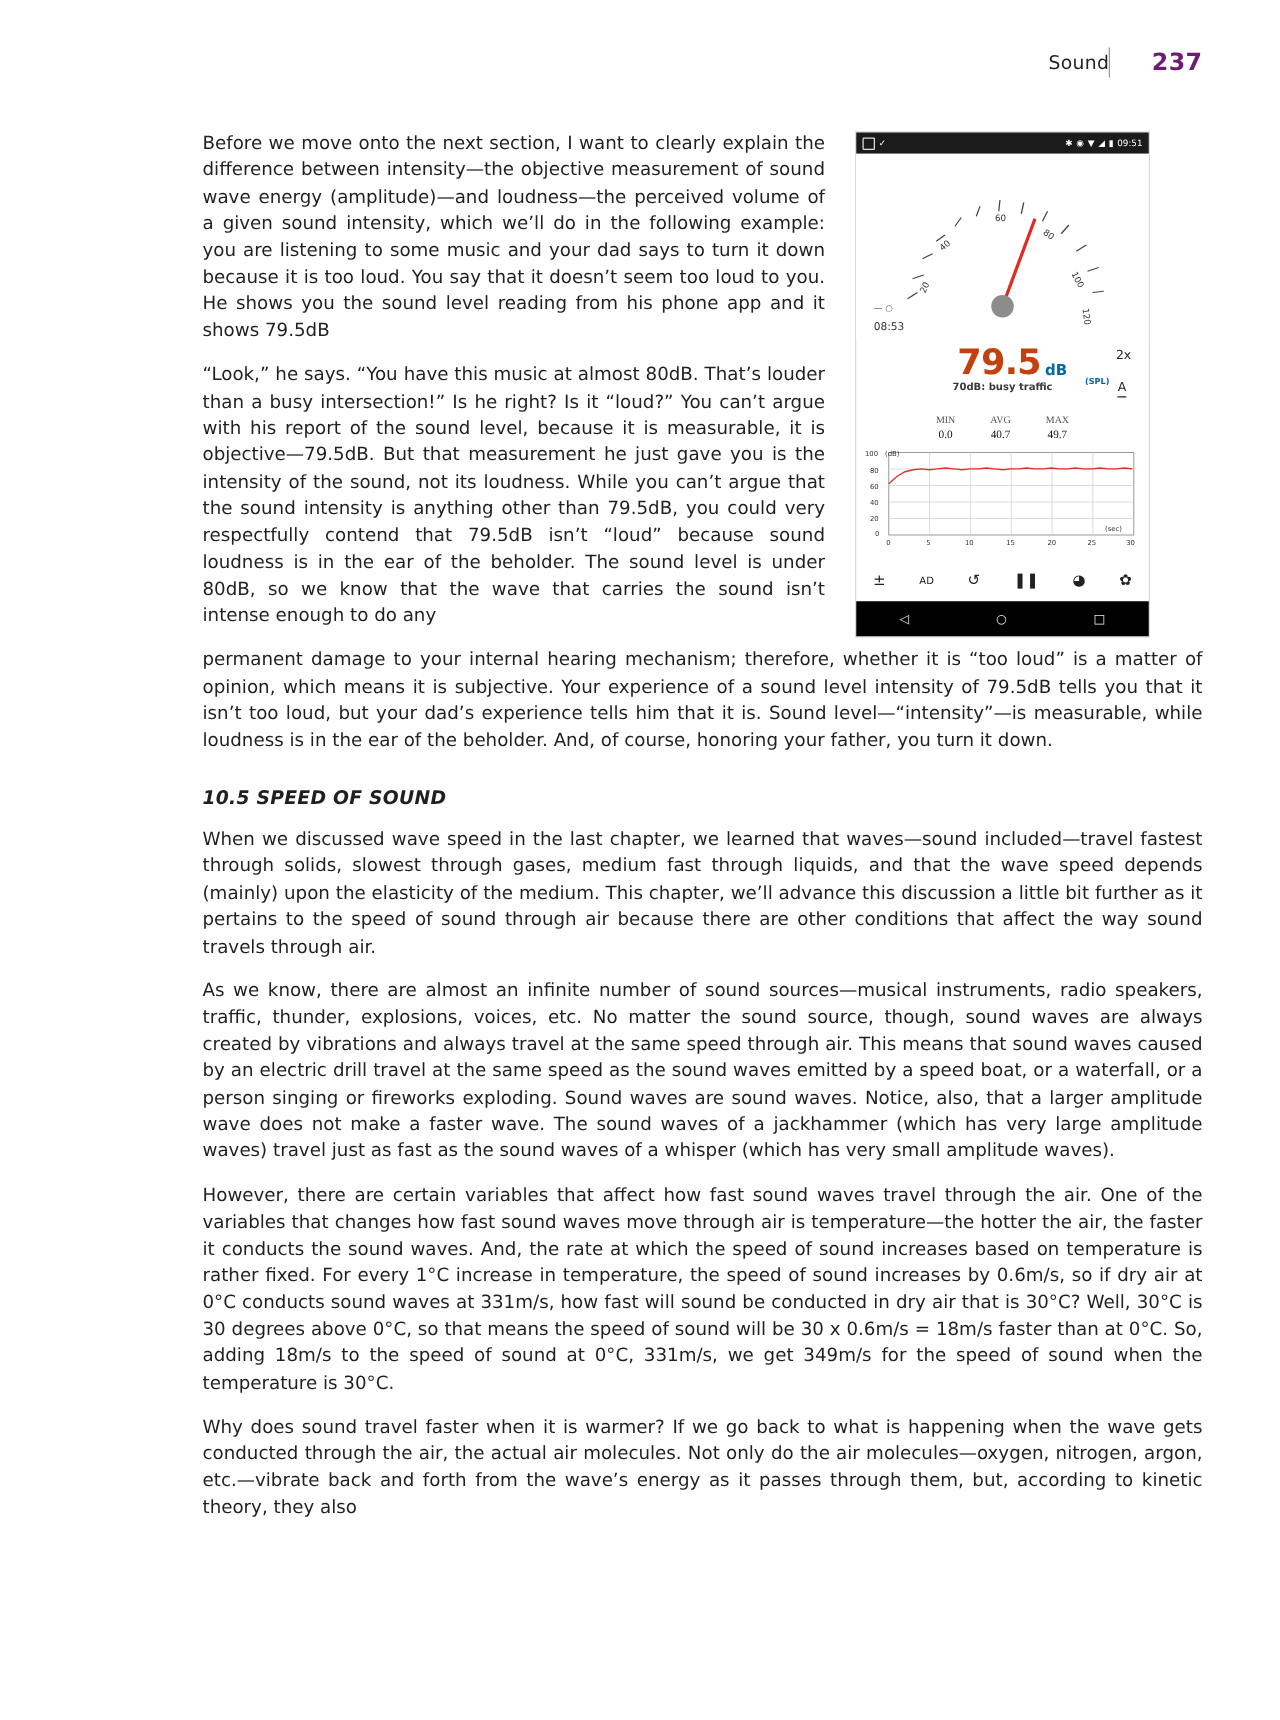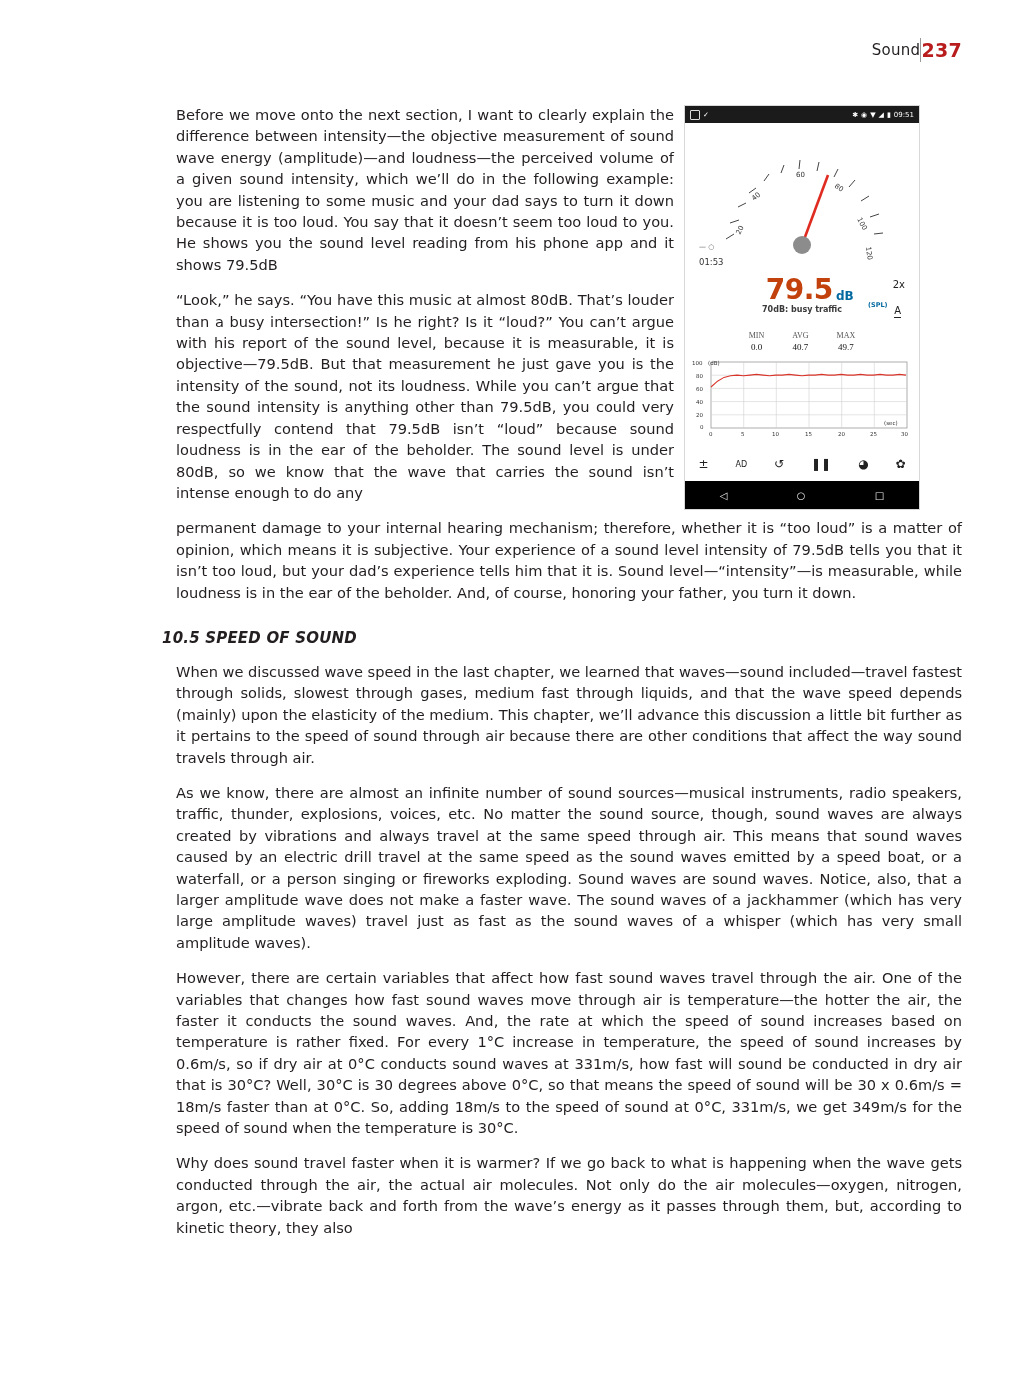--- a/index.html
+++ b/index.html
@@ -23,31 +23,31 @@
     display:flex;
     align-items:center;
     font-size:15px;
     letter-spacing:.3px;
   }
   .header .sect{color:#231f20;}
   .header .rule{
     width:1px;height:24px;background:#9a9a9a;
   }
   .header .pnum{
-    font-weight:bold;font-size:19px;color:#b91c1c;
+    font-weight:bold;font-size:19px;color:#701a75;margin-left:33px;
   }
   
   .content{
     position:absolute;
     left:162px;
     top:104px;
     width:800px;
   }
   p{
-    margin:0 0 14px 14px;
+    margin:0 0 14px 0;
     font-size:14.6px;
     line-height:21.4px;
     text-align:justify;
     color:#231f20;
   }
   .col-wrap{
     width:500px;
   }
   .narrow{width:498px;}
   h2.section{
@@ -213,21 +213,21 @@
           <text x="94" y="50">60</text>
           <text x="132" y="60" transform="rotate(35 132 60)">80</text>
           <text x="155" y="92" transform="rotate(62 155 92)">100</text>
           <text x="164" y="120" transform="rotate(82 164 120)">120</text>
         </g>
 
         <line x1="100" y1="118" x2="126" y2="48" stroke="#e02b20" stroke-width="2.6"></line>
         <circle cx="100" cy="118" r="9" fill="#8c8c8c"></circle>
       </svg>
       <div class="micicon">— ○</div>
-      <div class="elapsed">01:53</div>
+      <div class="elapsed">08:53</div>
     </div>
 
     <div class="readout">
       <div class="bigval">79.5</div>
       <div class="unit">
         <span>dB</span>
         <small>(SPL)</small>
       </div>
       <div class="twox">2x</div>
       <div class="aweight">A</div>

